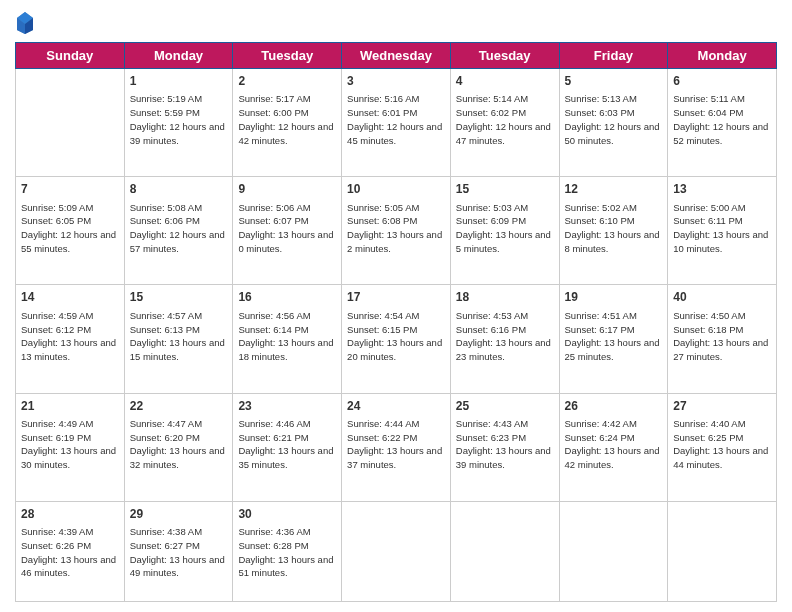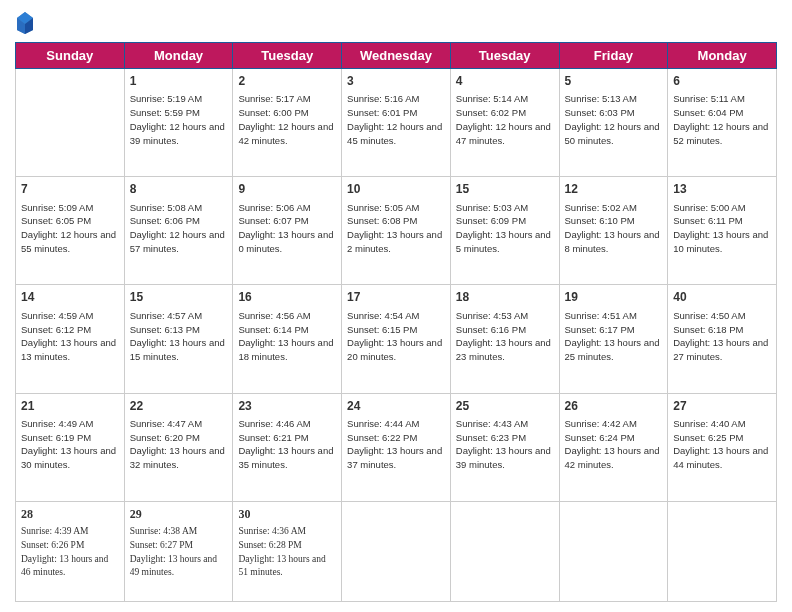--- a/index.html
+++ b/index.html
@@ -73,21 +73,20 @@
       vertical-align: top;
       padding: 4px 5px;
       border: 1px solid #ccc;
       font-size: 9.5px;
       color: #333;
       background: #fff;
       height: 90px;
     }
     .calendar tr:last-child td {
       height: 80px;
-      font-family: Liberation Serif, serif;
     }
     .day-num {
       font-size: 12px;
       font-weight: bold;
       color: #333;
       display: block;
       margin-bottom: 2px;
     }
     .cell-content {
       line-height: 1.45;

